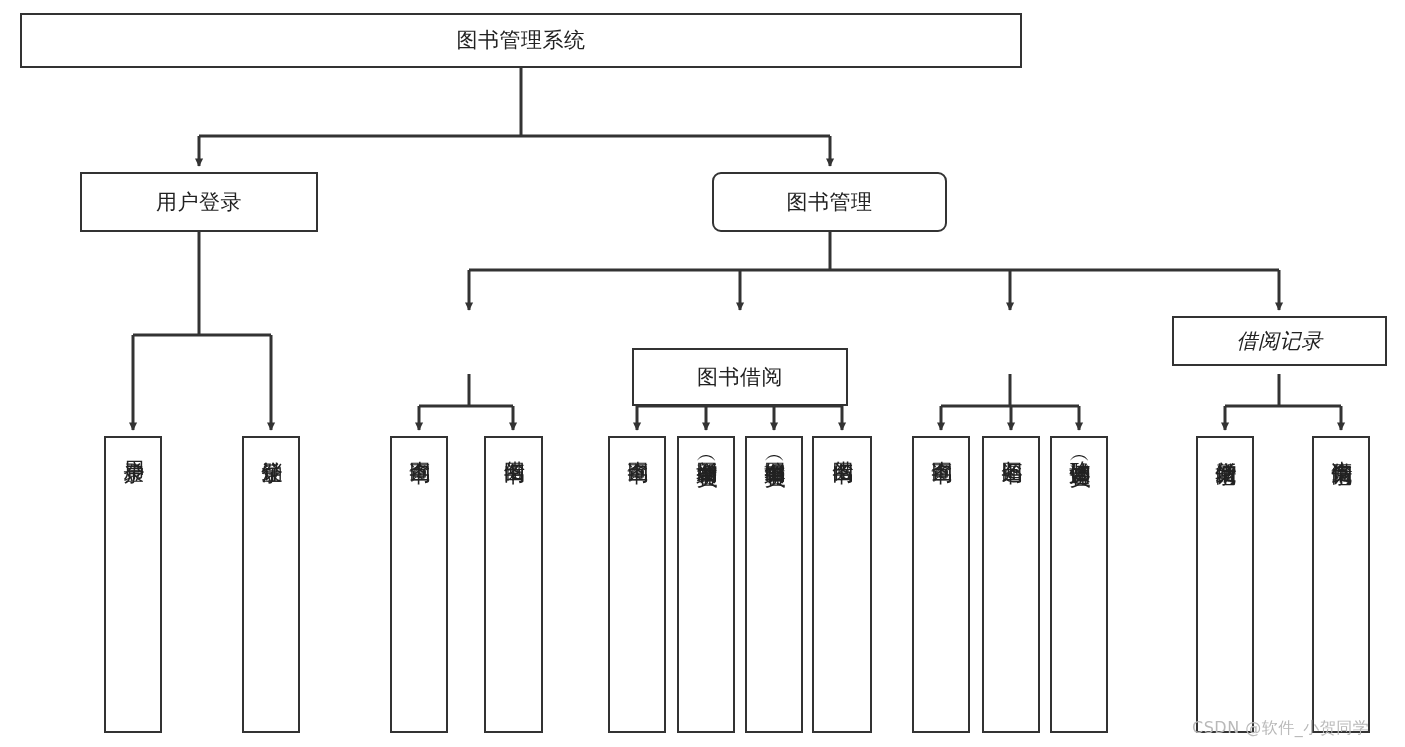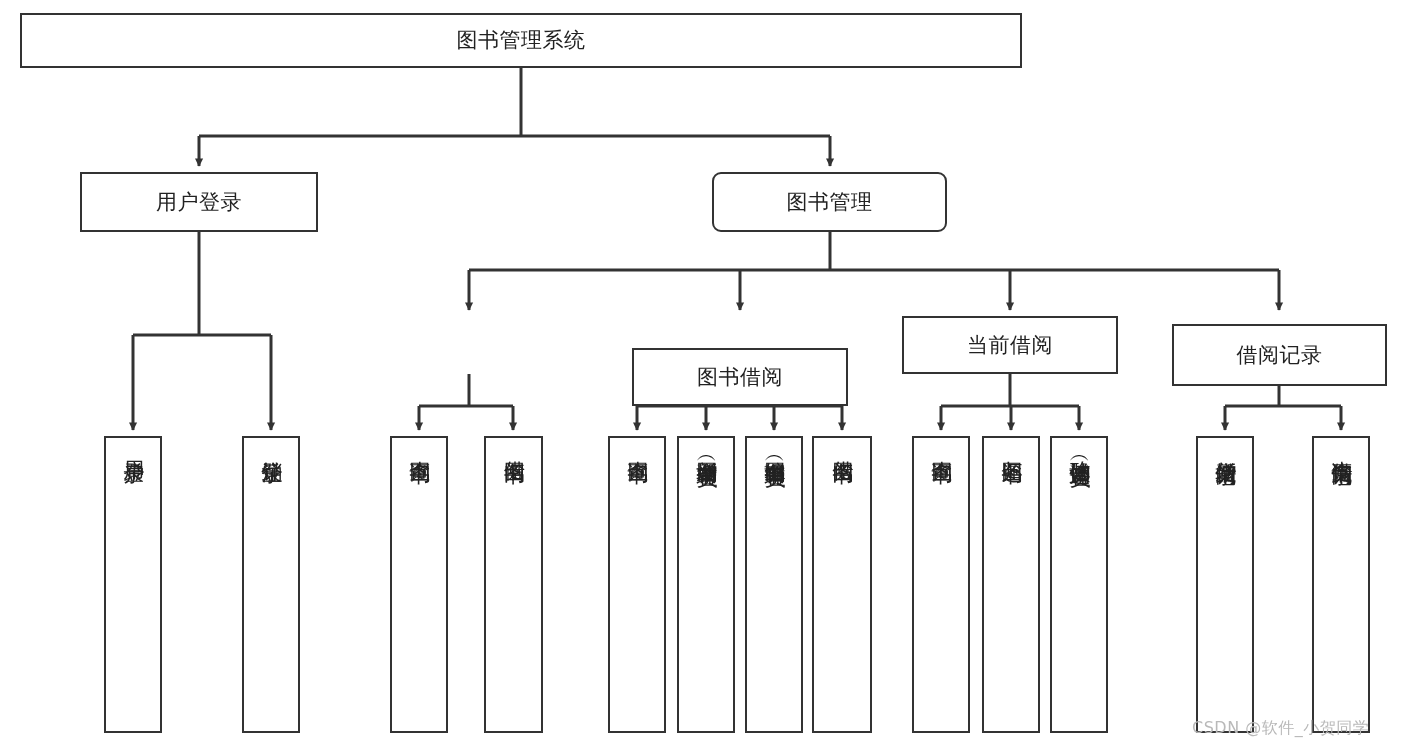--- a/index.html
+++ b/index.html
@@ -130,24 +130,21 @@
   <div class="node horiz" style="left:80px; top:172px; width:238px; height:60px;">
     <span class="node-label">用户登录</span>
   </div>
   <div class="node horiz" style="left:712px; top:172px; width:235px; height:60px;border-radius:9px;">
     <span class="node-label">图书管理</span>
   </div>
 
   <div class="node horiz" style="left:632px; top:316px; width:216px; height:58px;margin-top:32px;">
     <span class="node-label">图书借阅</span>
   </div>
-  <div class="node horiz" style="left:902px; top:316px; width:216px; height:58px;">
-    <span class="node-label">当前借阅</span>
-  </div>
-  <div class="node horiz" style="left:1172px; top:324px; width:215px; height:62px;">
+  <div class="node horiz" style="left:1172px; top:316px; width:215px; height:50px;font-style:italic;">
     <span class="node-label">借阅记录</span>
   </div>
 
   <div class="node vert" style="left:104px; top:436px; width:58px; height:297px;">
     <span class="node-label">用户登录</span>
   </div>
   <div class="node vert" style="left:242px; top:436px; width:58px; height:297px;">
     <span class="node-label">注销登录</span>
   </div>
   <div class="node vert" style="left:390px; top:436px; width:58px; height:297px;">

